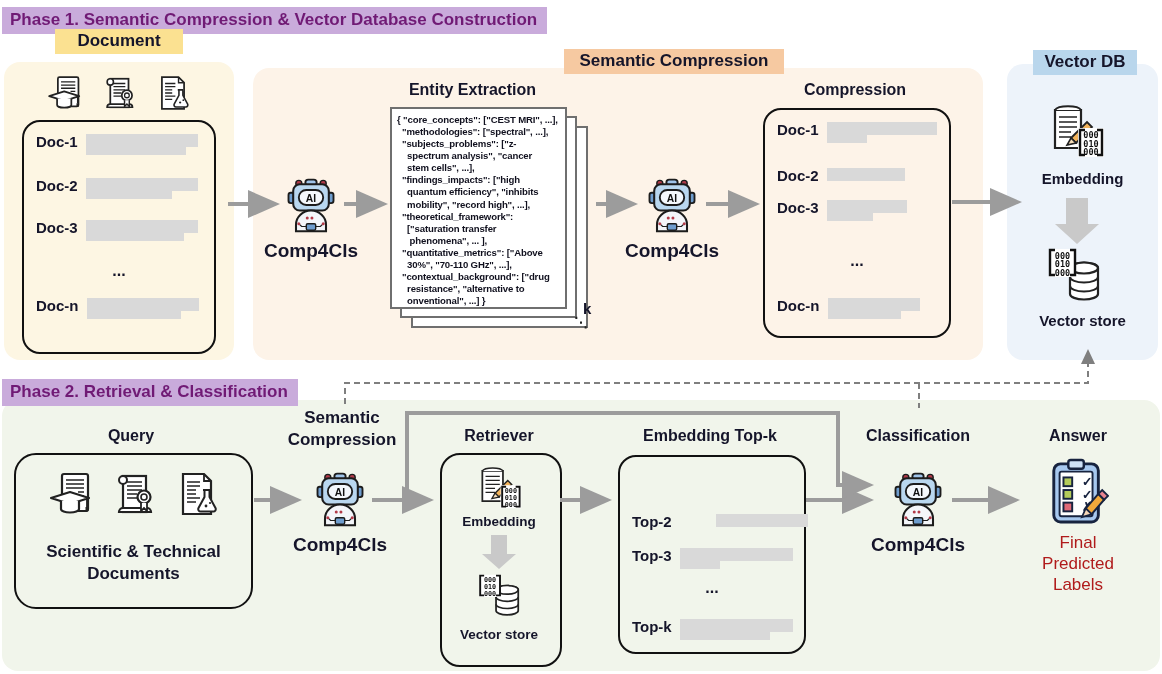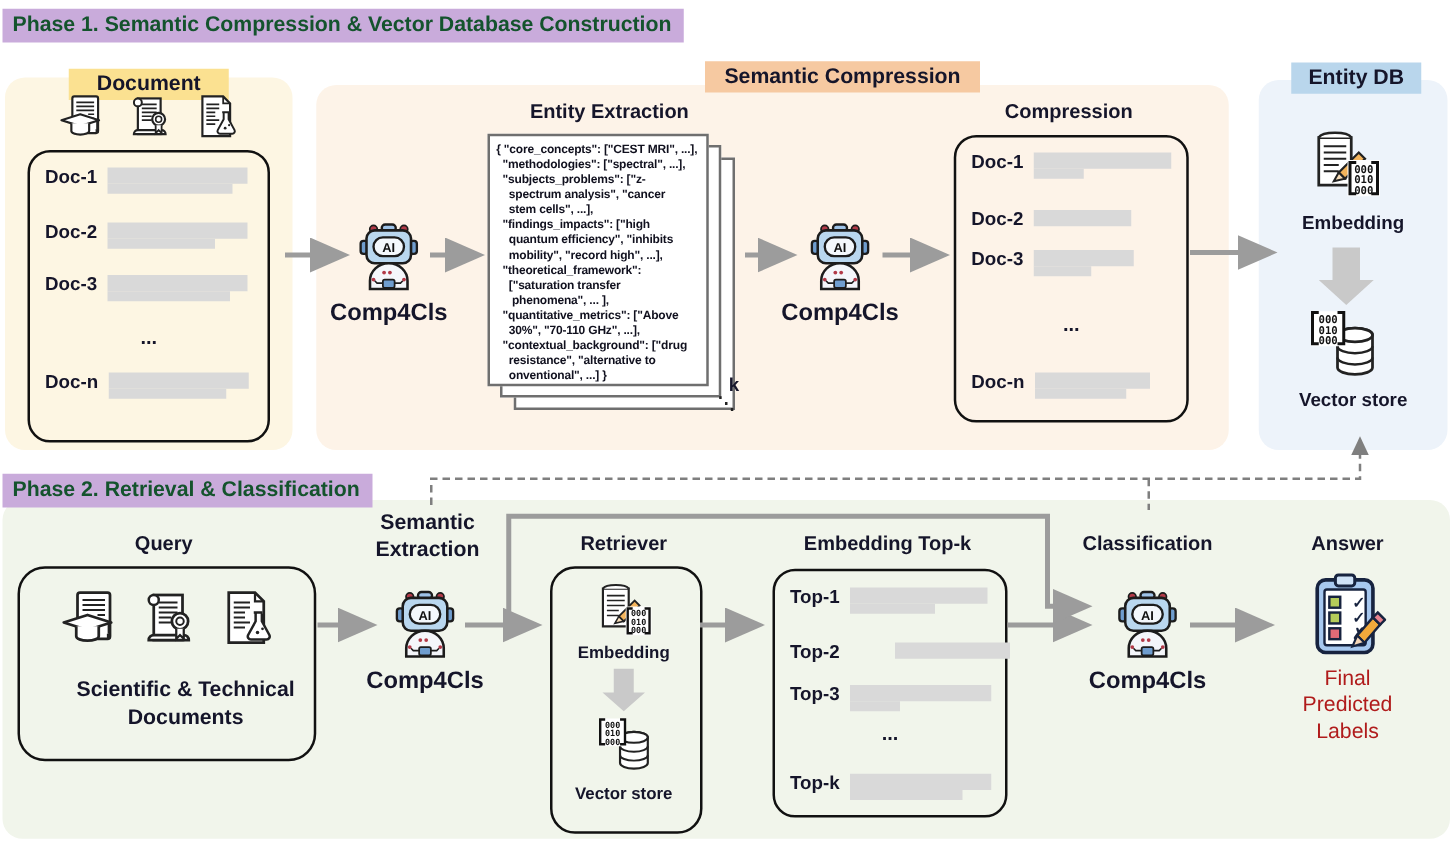--- a/index.html
+++ b/index.html
@@ -6,21 +6,21 @@
     --phase-label-bg:#c9abdb; --document-panel-bg:#fdf6e3; --document-label-bg:#fbe191;
     --semantic-panel-bg:#fdf3e8; --semantic-label-bg:#f6c9a1; --vector-db-panel-bg:#edf3fa;
     --vector-db-label-bg:#b9d6ec; --phase2-panel-bg:#f1f5eb; --bar:#d9d9d9; --arrow:#9c9c9c;
     --answer-text:#b01b1b;
   }
   html,body{margin:0;padding:0;background:#fff;}
   .canvas{position:relative;width:1162px;height:674px;background:#fff;overflow:hidden;
           font-family:"Liberation Sans",sans-serif;color:#15152a;}
   .abs{position:absolute;}
   .phase-title{position:absolute;font-weight:bold;font-size:17px;padding:3px 10px 4px 8px;
-               background:var(--phase-label-bg,#c9abdb);color:#14532d;white-space:nowrap;}
+               background:var(--phase-label-bg,#c9abdb);color:#701a75;white-space:nowrap;}
   .panel{position:absolute;border-radius:16px;}
   .chip{position:absolute;font-weight:bold;font-size:17px;text-align:center;color:#15152a;
         padding:2px 0 3px 0;}
   .box-title{position:absolute;font-weight:bold;font-size:16px;text-align:center;white-space:nowrap;}
   .obox{position:absolute;border:2.5px solid #111;border-radius:18px;}
   .row{position:absolute;display:flex;align-items:flex-start;gap:8px;}
   .row .lbl{font-weight:bold;font-size:15px;white-space:nowrap;line-height:15px;padding-top:0;}
   .bars{display:flex;flex-direction:column;align-items:flex-start;}
   .bar{background:var(--bar,#d9d9d9);height:13px;}
   .bar.b2{height:8px;}
@@ -47,21 +47,21 @@
 <div class="canvas">
 
   <div class="panel" style="left:4px;top:62px;width:230px;height:298px;background:var(--document-panel-bg);"></div>
   <div class="panel" style="left:253px;top:68px;width:730px;height:292px;background:var(--semantic-panel-bg);"></div>
   <div class="panel" style="left:1007px;top:64px;width:151px;height:296px;background:var(--vector-db-panel-bg);"></div>
   <div class="panel" style="left:2px;top:400px;width:1158px;height:271px;background:var(--phase2-panel-bg);"></div>
 
   <div class="phase-title" style="left:2px;top:7px;">Phase 1. Semantic Compression &amp; Vector Database Construction</div>
   <div class="phase-title" style="left:2px;top:379px;">Phase 2. Retrieval &amp; Classification</div>
 
-  <div class="chip z2" style="left:55px;top:55px;width:128px;background:var(--document-label-bg);">Document</div>
+  <div class="chip z2" style="left:55px;top:29px;width:128px;background:var(--document-label-bg);">Document</div>
 
   <div class="abs z2" style="left:4px;top:74px;width:230px;display:flex;justify-content:center;gap:16px;">
     <span class="icon">
       <svg viewBox="0 0 48 48" width="38" height="38">
         <rect x="15" y="4" width="26" height="37" rx="2" fill="#fff" stroke="#222" stroke-width="2.2"></rect>
         <path d="M19,10 h18 M19,14 h18 M19,18 h18 M31,22 h6 M31,26 h6" stroke="#222" stroke-width="1.7" fill="none"></path>
         <polygon points="4,28 23,22 42,28 23,34" fill="#fff" stroke="#222" stroke-width="2.2" stroke-linejoin="round"></polygon>
         <path d="M14,31 v8 a9,3.5 0 0 0 18,0 v-8" fill="#fff" stroke="#222" stroke-width="2.2"></path>
         <path d="M40,29 v8" stroke="#222" stroke-width="1.8"></path>
         <rect x="38.5" y="37" width="3" height="4" fill="#222"></rect>
@@ -141,21 +141,21 @@
       <circle cx="28" cy="47" r="1.6" fill="#b23a48"></circle>
         <circle cx="33" cy="47" r="1.6" fill="#b23a48"></circle>
       <rect x="27" y="53" width="10" height="7" rx="1.5" fill="#6f9dce" stroke="#1c1c1c" stroke-width="1.5"></rect>
       <path d="M27,56 h-5 l-2,-2 M37,56 h5 l2,-2" stroke="#1c1c1c" stroke-width="1.3" fill="none"></path>
       <circle cx="19" cy="53" r="1.6" fill="#b23a48"></circle>
         <circle cx="45" cy="53" r="1.6" fill="#b23a48"></circle>
     </svg>
   </span>
   <div class="robot-label z2" style="left:263px;top:240px;width:96px;">Comp4Cls</div>
 
-  <div class="box-title z2" style="left:400px;top:81px;width:175px;">Entity Extraction</div>
+  <div class="box-title z2" style="left:385px;top:81px;width:175px;">Entity Extraction</div>
   <div class="json-page" style="left:411px;top:126px;width:177px;height:202px;z-index:1;"></div>
   <div class="json-page" style="left:400px;top:116px;width:177px;height:202px;z-index:2;"></div>
   <div class="json-page z3" style="left:390px;top:107px;width:177px;height:202px;">
     <pre class="json-pre">{ "core_concepts": ["CEST MRI", ...],
   "methodologies": ["spectral", ...],
   "subjects_problems": ["z-
     spectrum analysis", "cancer
     stem cells", ...],
   "findings_impacts": ["high
     quantum efficiency", "inhibits
@@ -221,21 +221,21 @@
     <div class="dots-row" style="top:146px;">...</div>
     <div class="row" style="left:12px;top:188px;">
       <span class="lbl">Doc-n</span>
       <span class="bars">
           <span class="bar" style="width:92px"></span>
           <span class="bar b2" style="width:73px"></span>
         </span>
     </div>
   </div>
 
-  <div class="chip z2" style="left:1033px;top:50px;width:104px;background:var(--vector-db-label-bg);">Entity DB</div>
+  <div class="chip z2" style="left:1033px;top:50px;width:104px;background:var(--vector-db-label-bg);">Vector DB</div>
 
   <span class="icon abs z2" style="left:1047px;top:98px;">
     <svg viewBox="0 0 58 62" width="58" height="62">
       <path d="M8,12 h26 v38 h-26 z" fill="#fff" stroke="#222" stroke-width="2.2"></path>
       <path d="M8,12 c3,-5 23,-5 26,0" fill="#fff" stroke="#222" stroke-width="2"></path>
       <path d="M12,19 h18 M12,24 h18 M12,29 h18 M12,34 h12 M12,39 h12" stroke="#222" stroke-width="1.6"></path>
       <polygon points="24,40 40,24 45,29 29,45" fill="#f3b45c" stroke="#222" stroke-width="1.8"></polygon>
       <polygon points="24,40 29,45 20,47" fill="#f7ddb8" stroke="#222" stroke-width="1.6"></polygon>
       <rect x="31" y="30" width="26" height="29" fill="#fff"></rect>
       <path d="M38,32 h-5 v25 h5 M50,32 h5 v25 h-5" fill="none" stroke="#111" stroke-width="2.4"></path>
@@ -288,26 +288,26 @@
         <svg viewBox="0 0 48 48" width="48" height="48">
           <path d="M10,4 h21 l7,7 v33 h-28 z" fill="#fff" stroke="#222" stroke-width="2.2"></path>
           <path d="M31,4 v7 h7" fill="none" stroke="#222" stroke-width="1.8"></path>
           <path d="M14,12 h13 M14,16 h13 M14,20 h9 M14,24 h9 M14,28 h13 M14,32 h9" stroke="#222" stroke-width="1.7"></path>
           <path d="M30,20 h7 M31.5,21 v6 l-6,11 a2.5,2.5 0 0 0 2.2,3.6 h12.6 a2.5,2.5 0 0 0 2.2,-3.6 l-6,-11 v-6" fill="#fff" stroke="#222" stroke-width="2"></path>
           <circle cx="33" cy="36" r="1.4" fill="#222"></circle>
             <circle cx="37" cy="33" r="1.1" fill="#222"></circle>
         </svg>
       </span>
     </div>
-    <div class="caption preline" style="position:absolute;left:15px;top:86px;width:100%;">Scientific &amp; Technical
+    <div class="caption preline" style="position:absolute;left:0;top:86px;width:100%;">Scientific &amp; Technical
 Documents</div>
   </div>
 
   <div class="box-title preline z2" style="left:267px;top:407px;width:150px;font-size:17px;line-height:22px;">Semantic
-Extraction</div>
+Compression</div>
   <span class="icon abs z2" style="left:310px;top:468px;">
     <svg viewBox="0 0 64 64" width="60" height="60">
       <line x1="20" y1="12" x2="24" y2="17" stroke="#1c1c1c" stroke-width="2"></line>
       <line x1="44" y1="12" x2="40" y2="17" stroke="#1c1c1c" stroke-width="2"></line>
       <circle cx="19" cy="10" r="3.2" fill="#b23a48" stroke="#1c1c1c" stroke-width="1.5"></circle>
       <circle cx="45" cy="10" r="3.2" fill="#b23a48" stroke="#1c1c1c" stroke-width="1.5"></circle>
       <rect x="26" y="6" width="12" height="6" rx="3" fill="#9fc3e8" stroke="#1c1c1c" stroke-width="2"></rect>
       <rect x="8" y="20" width="6" height="11" rx="2.5" fill="#6f9dce" stroke="#1c1c1c" stroke-width="2"></rect>
       <rect x="50" y="20" width="6" height="11" rx="2.5" fill="#6f9dce" stroke="#1c1c1c" stroke-width="2"></rect>
       <rect x="13" y="11" width="38" height="28" rx="7" fill="#b9d7ef" stroke="#1c1c1c" stroke-width="2.2"></rect>
@@ -351,27 +351,20 @@
       <path d="M9,4 h-5 v25 h5 M24,4 h5 v25 h-5" fill="none" stroke="#111" stroke-width="2.4"></path>
       <text x="16.5" y="12.5" text-anchor="middle" font-family="DejaVu Sans Mono, monospace" font-weight="bold" font-size="8.5" fill="#111">000</text>
       <text x="16.5" y="21" text-anchor="middle" font-family="DejaVu Sans Mono, monospace" font-weight="bold" font-size="8.5" fill="#111">010</text>
       <text x="16.5" y="29.5" text-anchor="middle" font-family="DejaVu Sans Mono, monospace" font-weight="bold" font-size="8.5" fill="#111">000</text>
     </svg>
   </span>
   <div class="small-label z3" style="left:440px;top:627px;width:118px;font-size:13.5px;">Vector store</div>
 
   <div class="box-title z2" style="left:625px;top:427px;width:170px;">Embedding Top-k</div>
   <div class="obox z2" style="left:618px;top:455px;width:184px;height:195px;">
-    <div class="row" style="left:12px;top:13px;">
-      <span class="lbl">Top-1</span>
-      <span class="bars">
-          <span class="bar" style="width:110px"></span>
-          <span class="bar b2" style="width:68px"></span>
-        </span>
-    </div>
     <div class="row" style="left:12px;top:57px;gap:44px;">
       <span class="lbl">Top-2</span>
       <span class="bars">
           <span class="bar" style="width:92px"></span>
         </span>
     </div>
     <div class="row" style="left:12px;top:91px;">
       <span class="lbl">Top-3</span>
       <span class="bars">
           <span class="bar" style="width:113px"></span>

